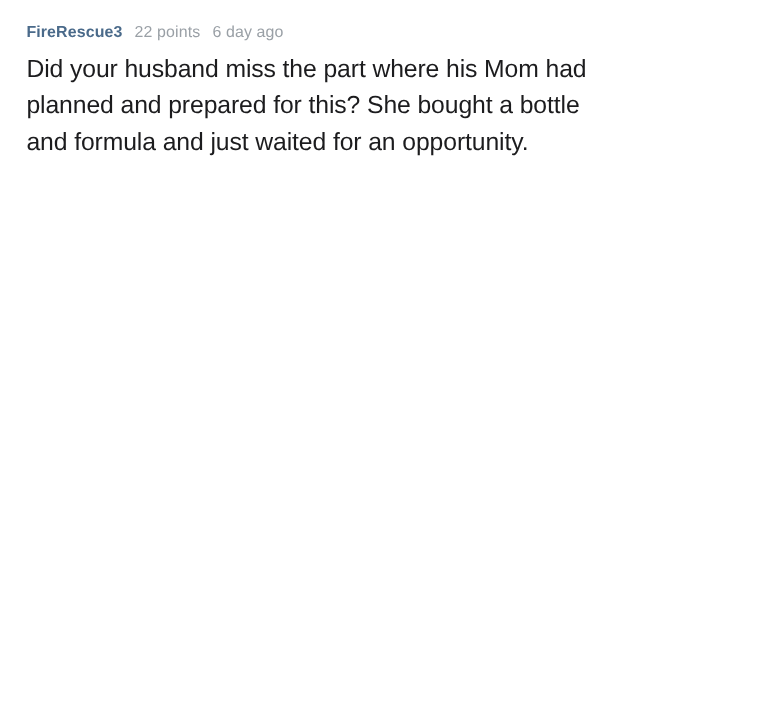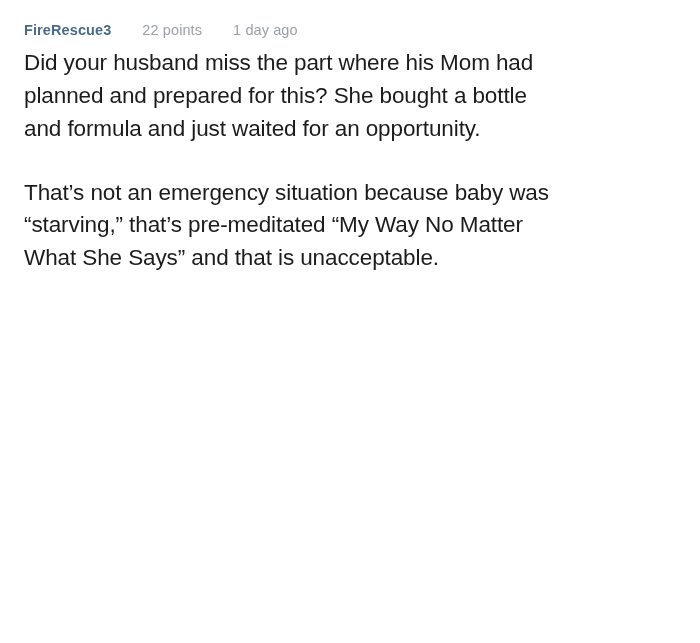--- a/index.html
+++ b/index.html
@@ -31,21 +31,20 @@
   .author {
     font-size: 14.5px;
     font-weight: bold;
     color: #4a6a8a;
     letter-spacing: 0.1px;
   }
   .points, .timestamp {
     font-size: 14.5px;
     color: #9aa0a6;
     letter-spacing: 0.1px;
-    margin-left: 20px;
   }
   .comment-body {
     font-size: 22.5px;
     line-height: 1.46;
     color: #1c1c1e;
     letter-spacing: -0.1px;
   }
   .comment-body p {
     margin: 0 0 31px 0;
   }
@@ -53,19 +52,18 @@
     margin-bottom: 0;
   }
 </style>
 </head>
 <body>
 
 <div class="comment">
   <div class="comment-header">
     <span class="author">FireRescue3</span>
     <span class="points">22 points</span>
-    <span class="timestamp">1 day ago</span>
+    <span class="timestamp">6 day ago</span>
   </div>
   <div class="comment-body">
     <p>Did your husband miss the part where his Mom had planned and prepared for this? She bought a bottle and formula and just waited for an opportunity.</p>
-    <p>That’s not an emergency situation because baby was “starving,” that’s pre-meditated “My Way No Matter What She Says” and that is unacceptable.</p>
   </div>
 </div>
 
 </body></html>

